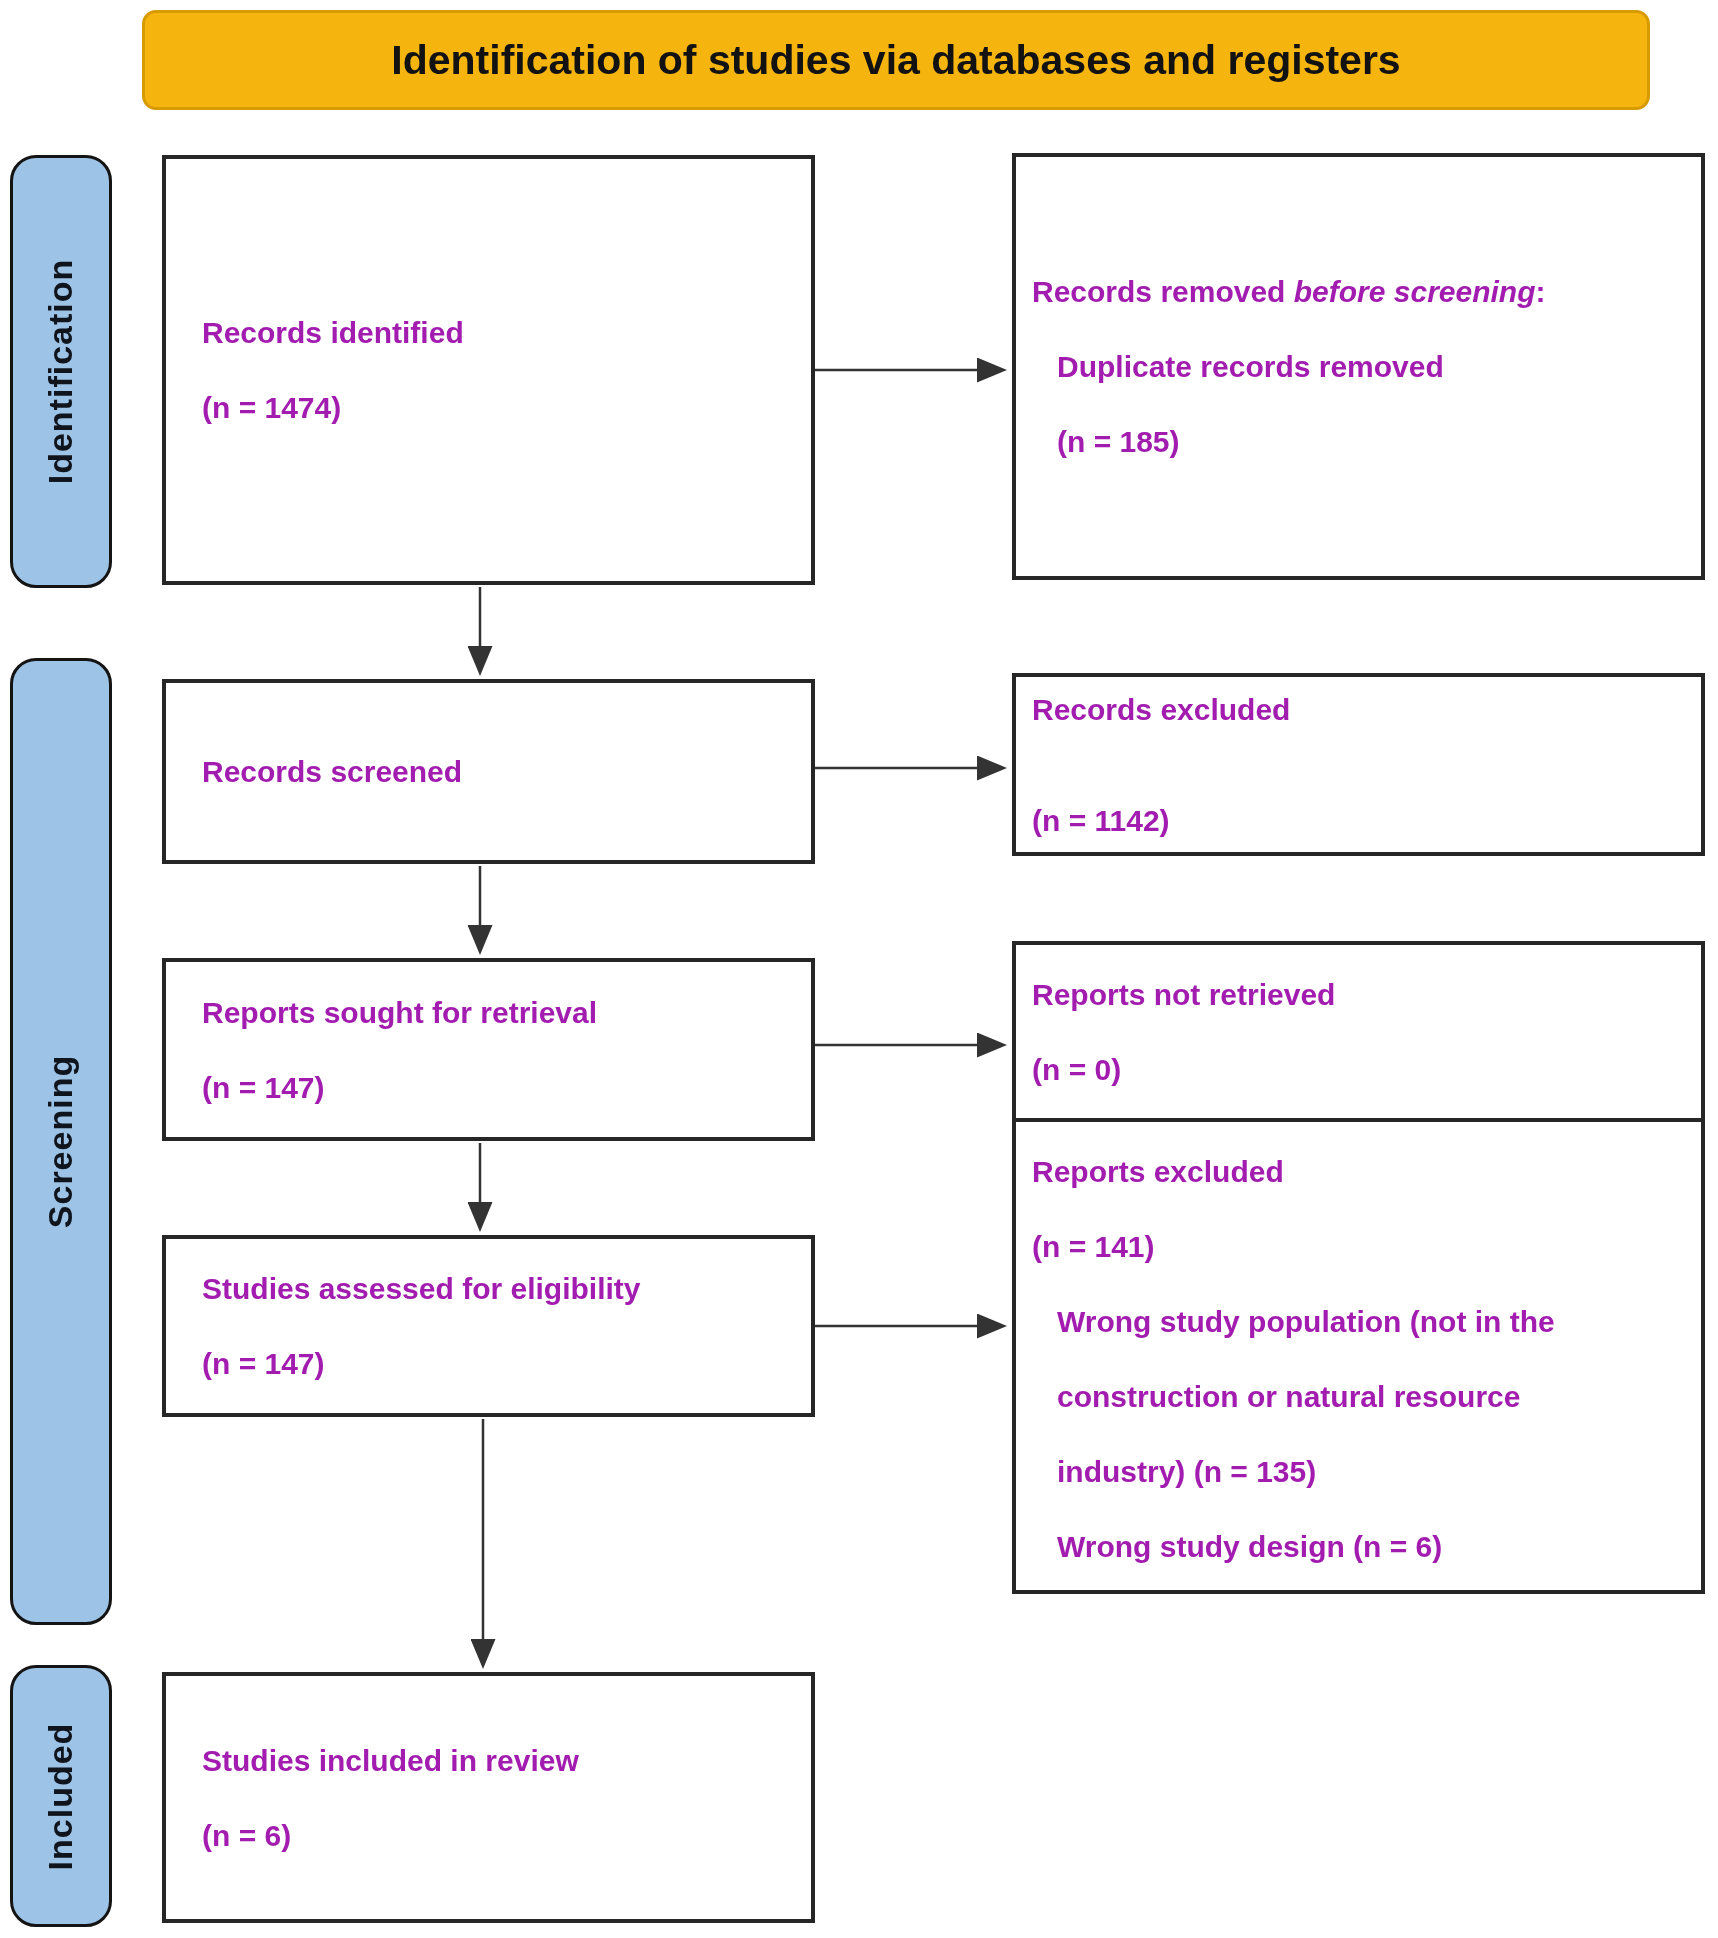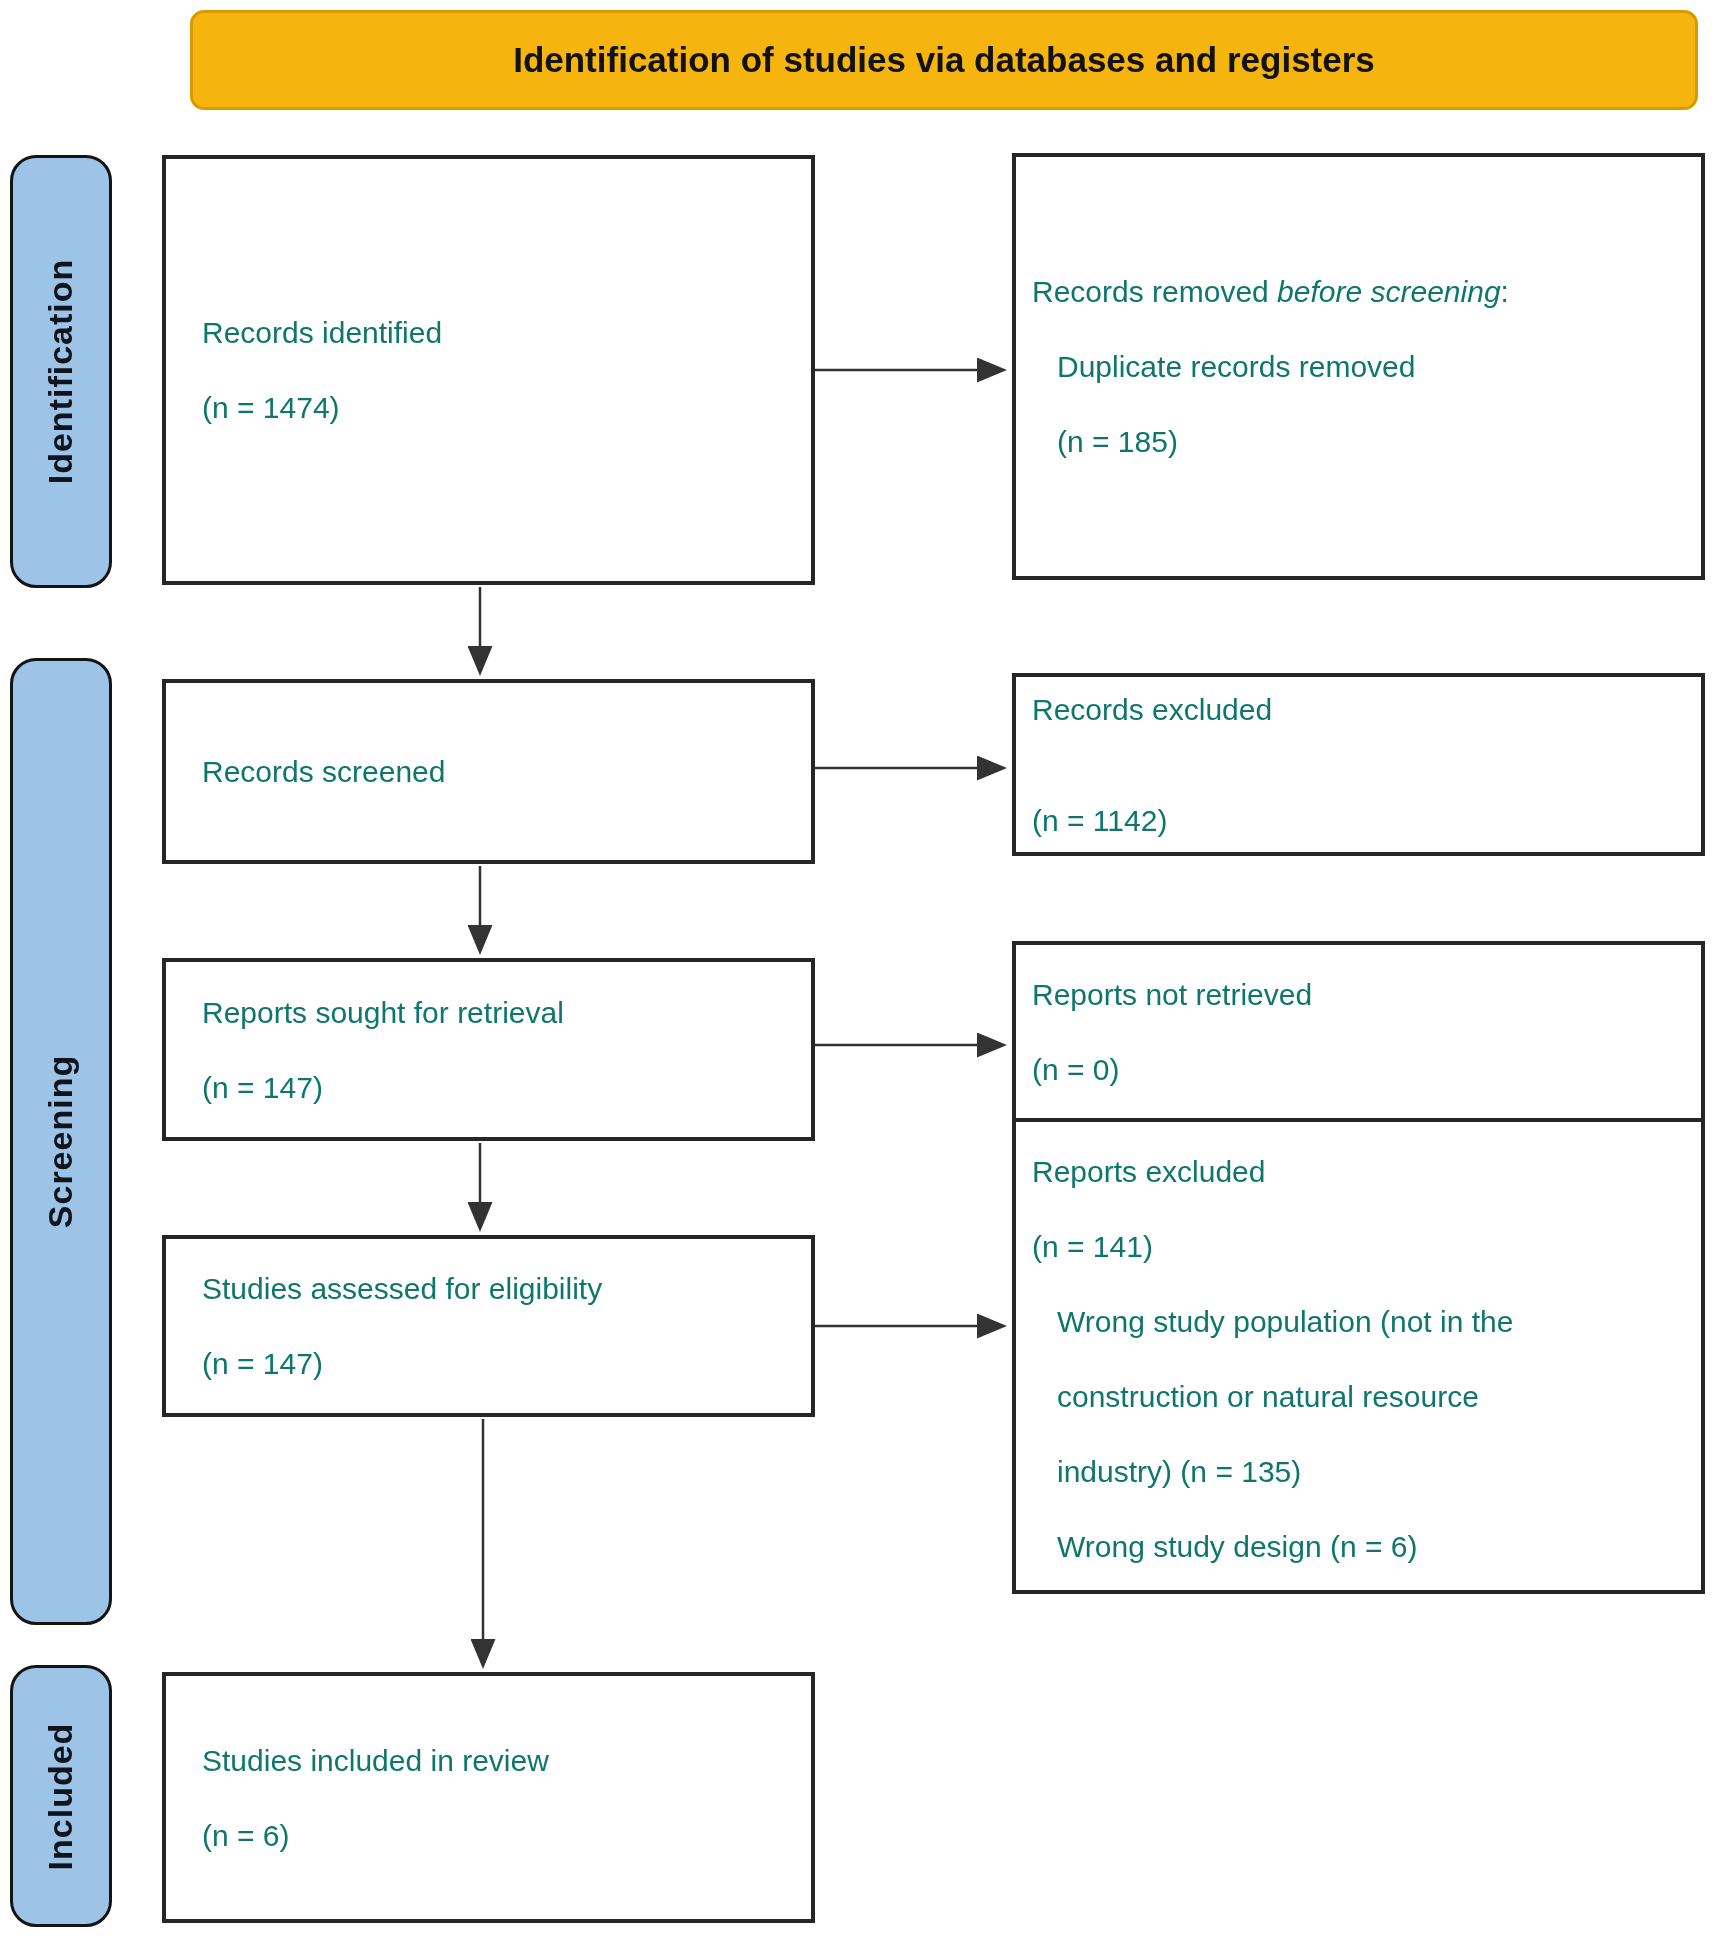--- a/index.html
+++ b/index.html
@@ -7,41 +7,41 @@
     position:relative; width:1718px; height:1938px; background:#ffffff;
     font-family:"Liberation Sans", sans-serif; overflow:hidden;
   }
   .banner {
     position:absolute; left:142px; top:10px; width:1508px; height:100px;
     box-sizing:border-box;
     background:var(--banner-fill,#F6B40F);
     border:3px solid var(--banner-border,#D79B00);
     border-radius:14px;
     display:flex; align-items:center; justify-content:center;
-    font-weight:bold; font-size:35px; color:#121212;margin-left:48px;
+    font-weight:bold; font-size:41px; color:#121212;
   }
   .stage {
     position:absolute; left:10px; width:102px; box-sizing:border-box;
     background:var(--stage-fill,#9DC3E6);
     border:3px solid #141414; border-radius:26px;
     display:flex; align-items:center; justify-content:center;
   }
   .stage .vlabel {
     transform:rotate(-90deg); white-space:nowrap;
     font-weight:bold; font-size:34px; color:#10141c; letter-spacing:1px;
   }
   #stage-identification { top:155px; height:433px; }
   #stage-screening      { top:658px; height:967px; }
   #stage-included       { top:1665px; height:262px; }
 
   .box {
     position:absolute; box-sizing:border-box; background:#ffffff;
     border:4px solid #262626;
     display:flex; flex-direction:column; justify-content:center;
-    font-size:30px; color:#0f766e; line-height:75px;
+    font-size:30px; color:#a21caf; line-height:75px;font-weight:bold;
   }
   .box .line { white-space:nowrap; }
   .lbox { left:162px; width:653px; padding:0 10px 0 36px; }
   .rbox { left:1012px; width:693px; padding:0 10px 0 16px; }
 
   #box-records-identified { top:155px;  height:430px; }
   #box-records-screened   { top:679px;  height:185px; }
   #box-reports-sought     { top:958px;  height:183px; }
   #box-reports-assessed   { top:1235px; height:182px; }
   #box-studies-included   { top:1672px; height:251px; }

